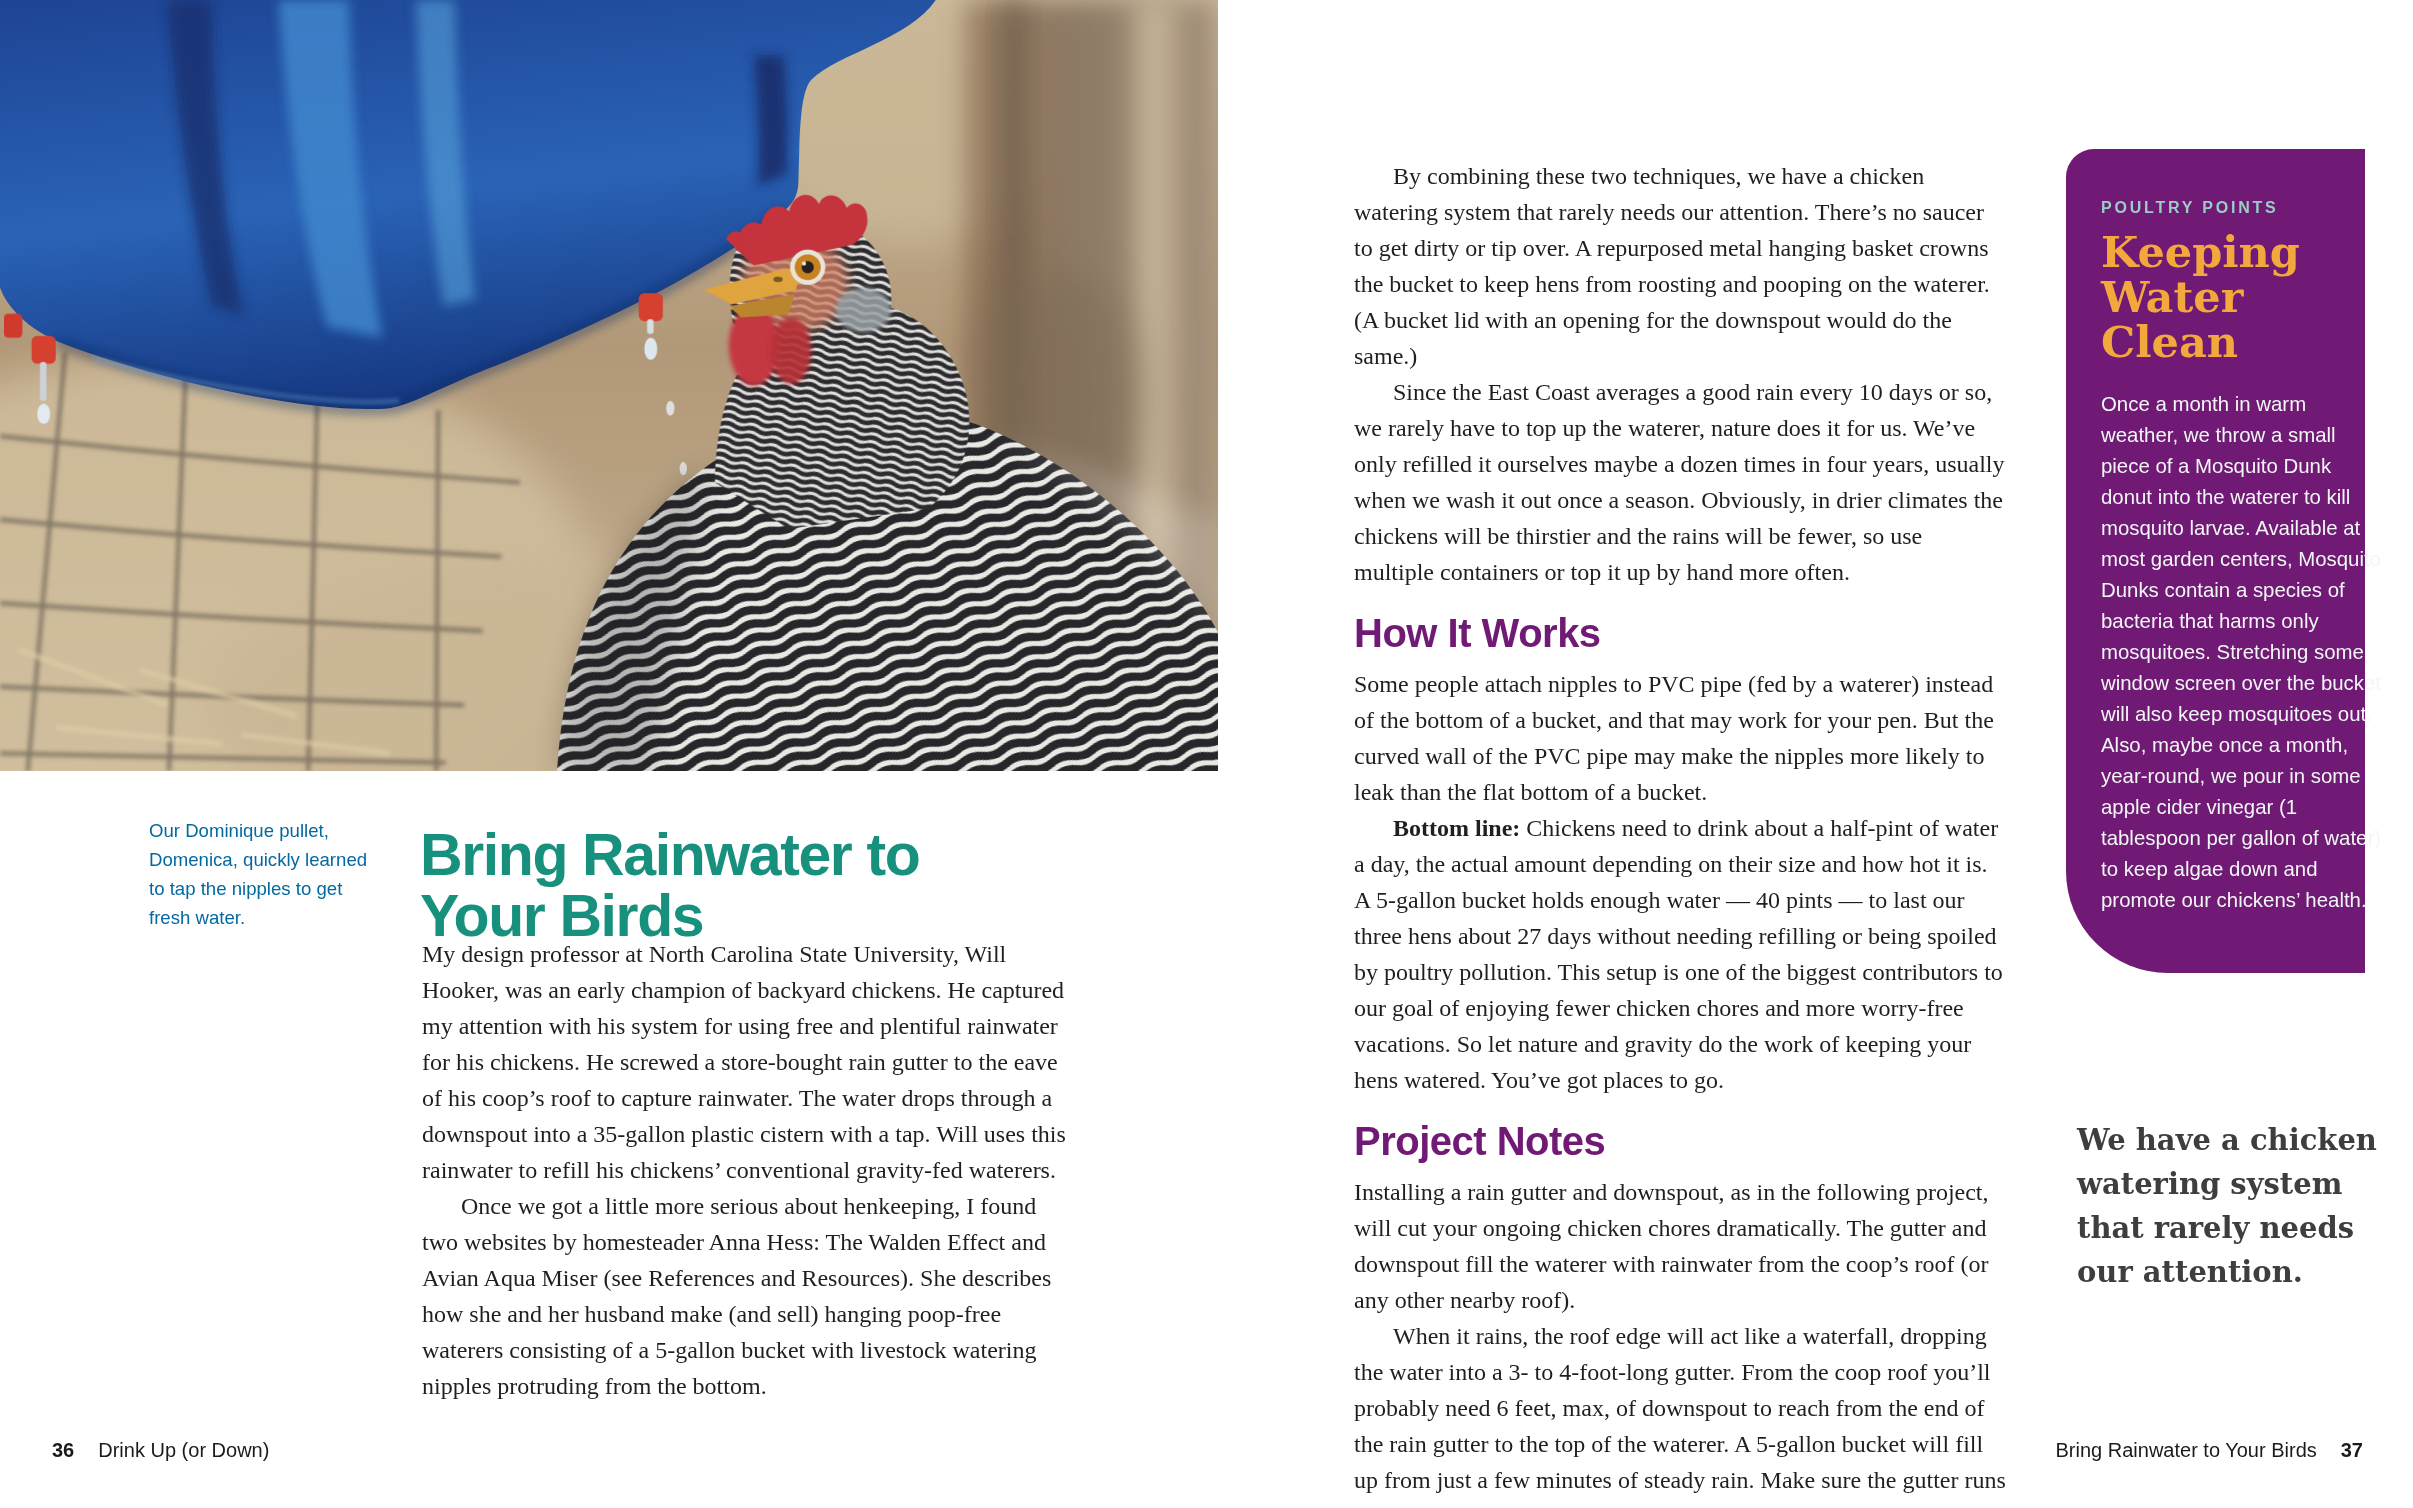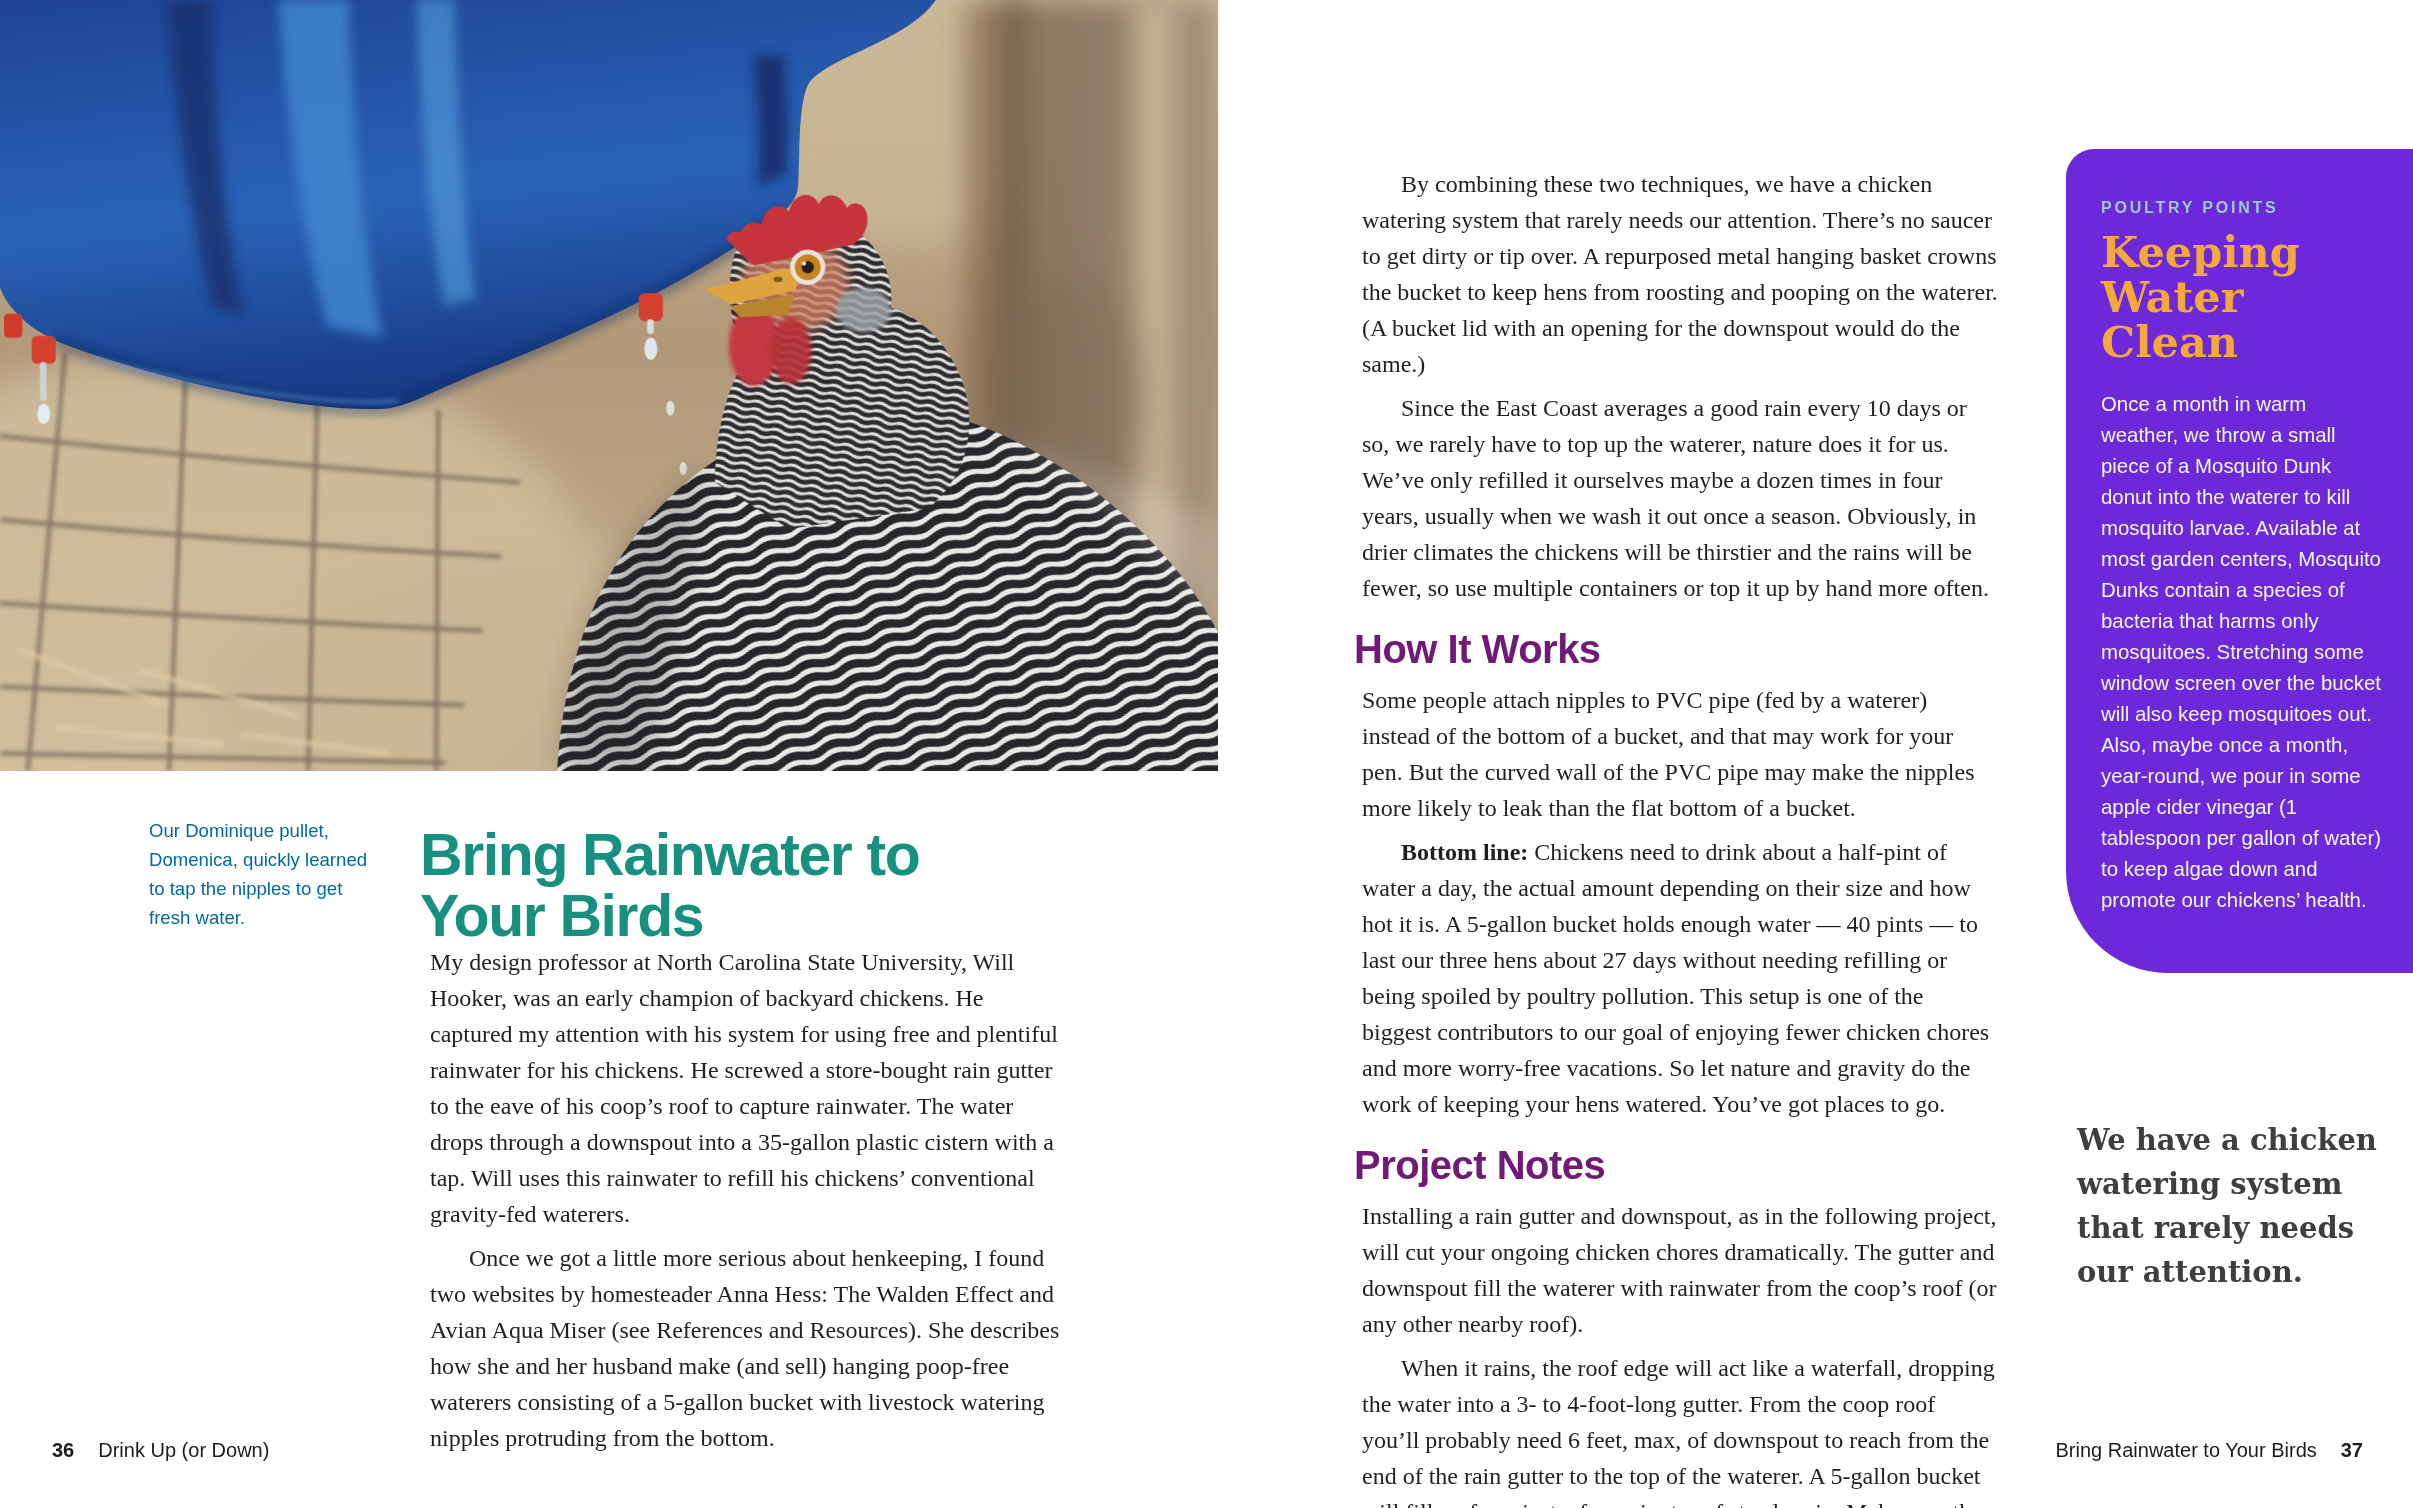--- a/index.html
+++ b/index.html
@@ -13,30 +13,30 @@
     font-size:18.6px;line-height:29px;color:#0369a1;margin-top:12px;
   }
   .title{
     position:absolute;left:420px;top:785px;width:603px;
     font-weight:bold;font-size:59px;line-height:61px;letter-spacing:-1.4px;
     color:#17917e;
   }
   .body-col{font-family:"Liberation Serif","DejaVu Serif",serif;font-size:24px;line-height:36px;color:#1f1f1f;}
   .left-col{position:absolute;left:422px;top:936px;width:648px;}
   .right-col{position:absolute;left:1354px;top:158px;width:652px;}
-  .body-col p{margin:8px;}
+  .body-col p{margin:0;}
   .body-col p.ind{text-indent:39px;}
   h2.sec{
     font-family:"Liberation Sans",sans-serif;font-weight:bold;
     font-size:40px;line-height:43px;letter-spacing:-0.5px;
     color:#701a75;margin:22px 0 11px 0;
   }
   .sidebar{
-    position:absolute;left:2066px;top:149px;width:347px;height:824px;
-    background:#6d28d9;border-radius:28px 0 0 102px;box-sizing:border-box;
+    position:absolute;left:2066px;top:149px;width:299px;height:824px;
+    background:#701a75;border-radius:28px 0 0 102px;box-sizing:border-box;
     padding:50px 26px 0 35px;
   }
   .kicker{font-size:16px;font-weight:bold;letter-spacing:2.8px;color:#9bccc5;}
   .sb-title{
     font-family:"DejaVu Serif","Liberation Serif",serif;font-weight:bold;
     font-size:43px;line-height:45px;color:#f2a83c;margin-top:13px;width:227px;
   }
   .sb-body{margin-top:24px;font-size:20.4px;line-height:31px;color:#f2f7f5;width:286px;}
   .quote{
     position:absolute;left:2077px;top:1118px;width:323px;

